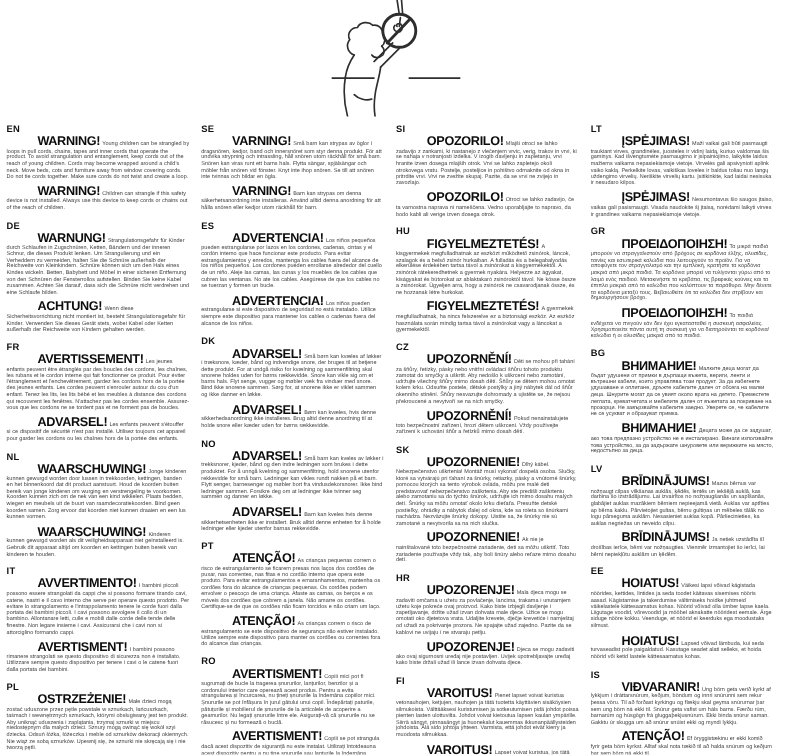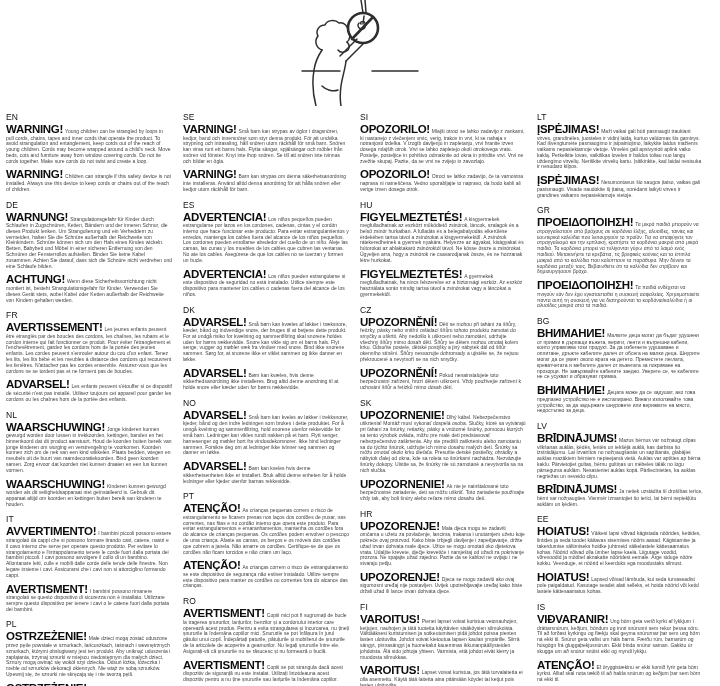--- a/index.html
+++ b/index.html
@@ -10,29 +10,29 @@
   }
   .figure-wrap{
     height:106px;display:flex;justify-content:center;align-items:flex-start;
   }
   .cols{
     display:flex;gap:11px;padding:6px 6px 0 6px;box-sizing:border-box;
   }
   .col{width:166px;flex:0 0 166px}
   .section{margin:0 0 7px 0}
   .lang-code{
-    font-size:8.5px;font-weight:400;color:#111;margin:0 0 2px 0;letter-spacing:.2px;
+    font-size:8.5px;font-weight:700;color:#111;margin:0 0 2px 0;letter-spacing:.2px;
   }
   .warn{
     margin:0 0 5px 0;font-size:5px;line-height:1.16;color:#3f3f3f;
     text-align:left;word-spacing:.2px;
   }
   .warn .title{
     font-size:11.5px;font-weight:800;color:#0c0c0c;letter-spacing:-.3px;
-    margin-right:2px;line-height:1;
+    margin-right:2px;line-height:1;margin-left:28px;
   }
   svg *{vector-effect:non-scaling-stroke}
 </style>
 </head>
 <body>
 
 <div class="page">
 
   <div class="figure-wrap">
     <svg width="200" height="106" viewBox="0 0 200 106" fill="none" stroke="#2e2e2e" stroke-width="1.5" stroke-linecap="round" stroke-linejoin="round">

